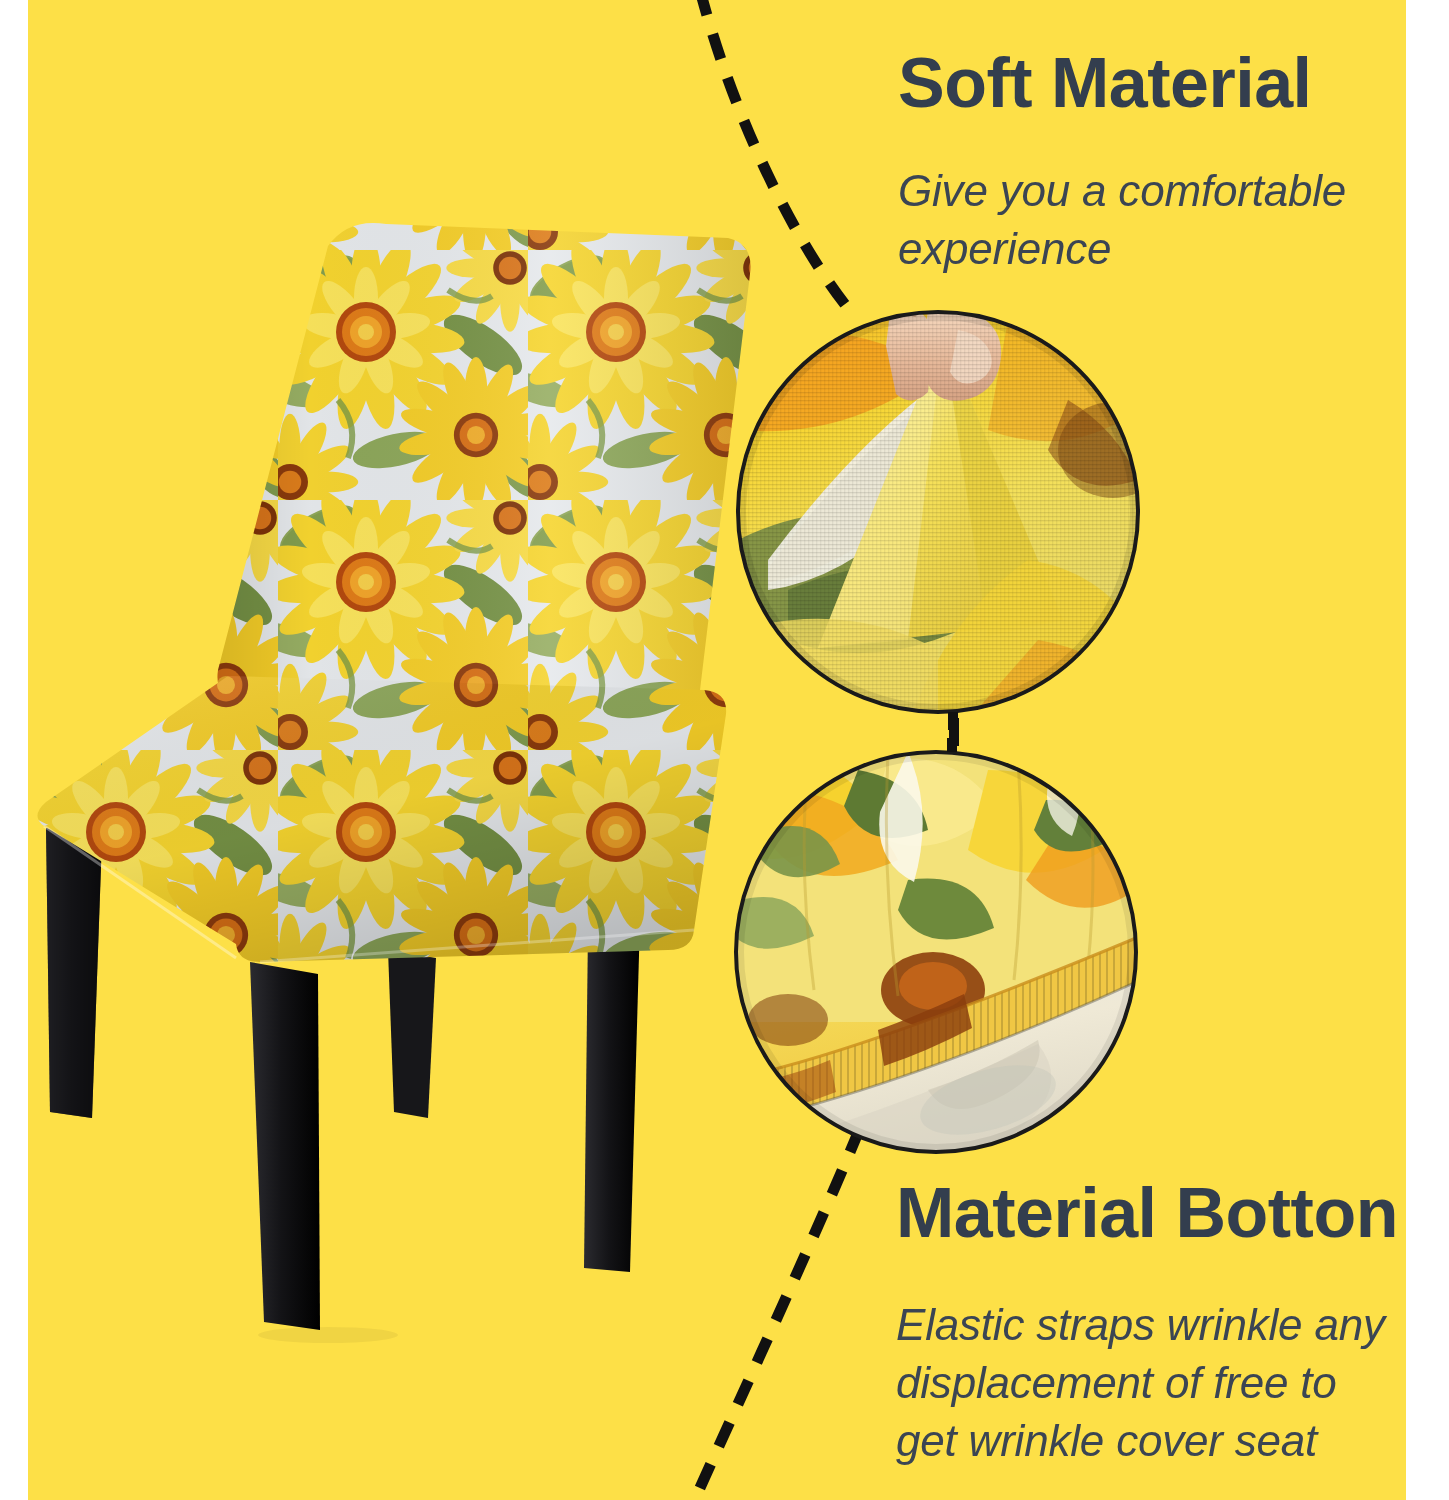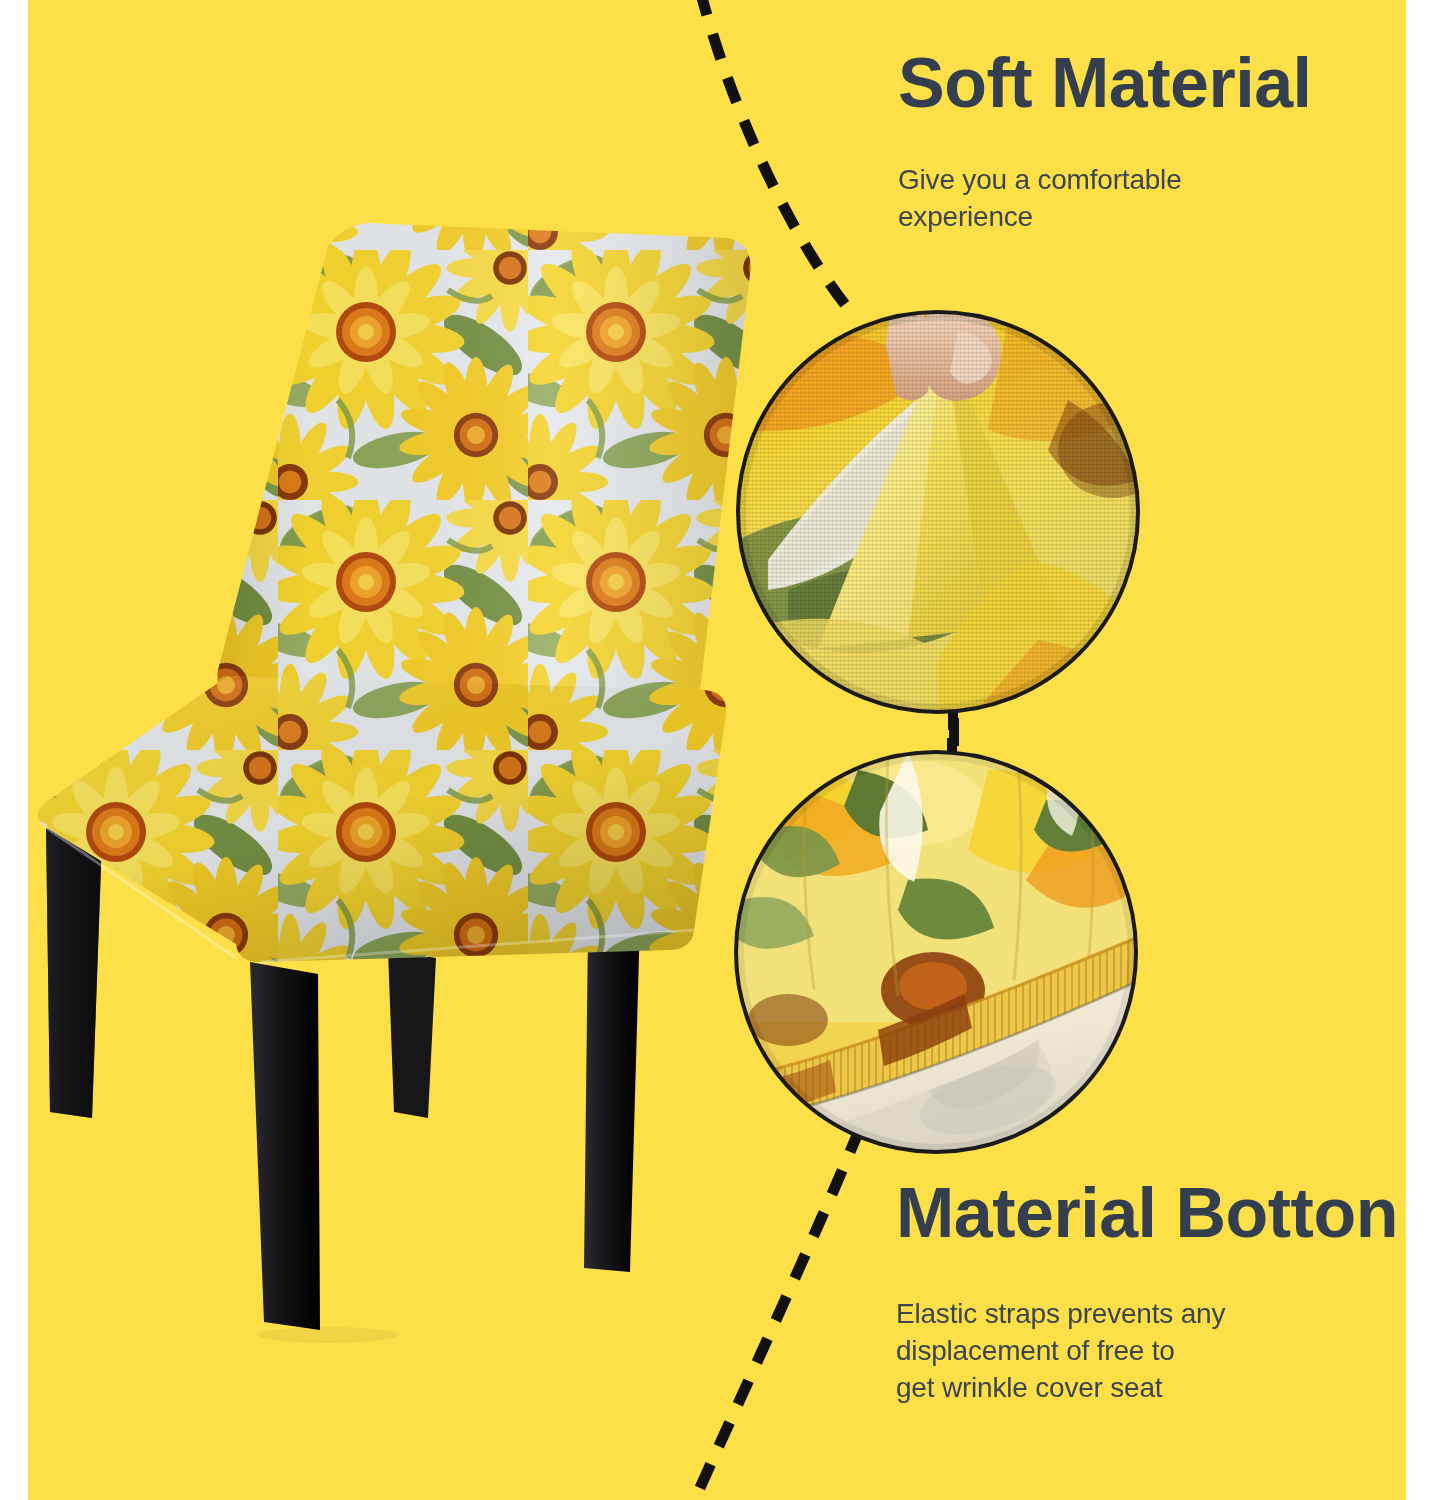--- a/index.html
+++ b/index.html
@@ -15,24 +15,25 @@
   
   .txt-block{position:absolute;}
   .headline{
     font-size:70px;
     font-weight:bold;
     letter-spacing:-0.5px;
     line-height:1.0;
     white-space:nowrap;
   }
   .body-copy{
-    font-size:28px;
+    font-size:44px;
     font-weight:normal;
     line-height:1.32;
     letter-spacing:-0.2px;
+    font-style:italic;
   }
   .body-copy div{white-space:nowrap;}
 
   #top-text{left:870px;top:48px;}
   #top-text .headline{margin:0 0 44px 0;}
   #bottom-text{left:868px;top:1178px;}
   #bottom-text .headline{margin:0 0 48px 0;}
 
   
   .art{position:absolute;left:0;top:0;width:1449px;height:1500px;pointer-events:none;}
@@ -387,19 +388,19 @@
     <div class="headline" style="color:#333e4e">Soft Material</div>
     <div class="body-copy" style="color:#3b4553">
       <div>Give you a comfortable</div>
       <div>experience</div>
     </div>
   </div>
 
   <div class="txt-block" id="bottom-text">
     <div class="headline" style="color:#333e4e">Material Botton</div>
     <div class="body-copy" style="color:#3b4553">
-      <div>Elastic straps prevents any</div>
+      <div>Elastic straps wrinkle any</div>
       <div>displacement of free to</div>
       <div>get wrinkle cover seat</div>
     </div>
   </div>
 
 </div>
 
 </body></html>

